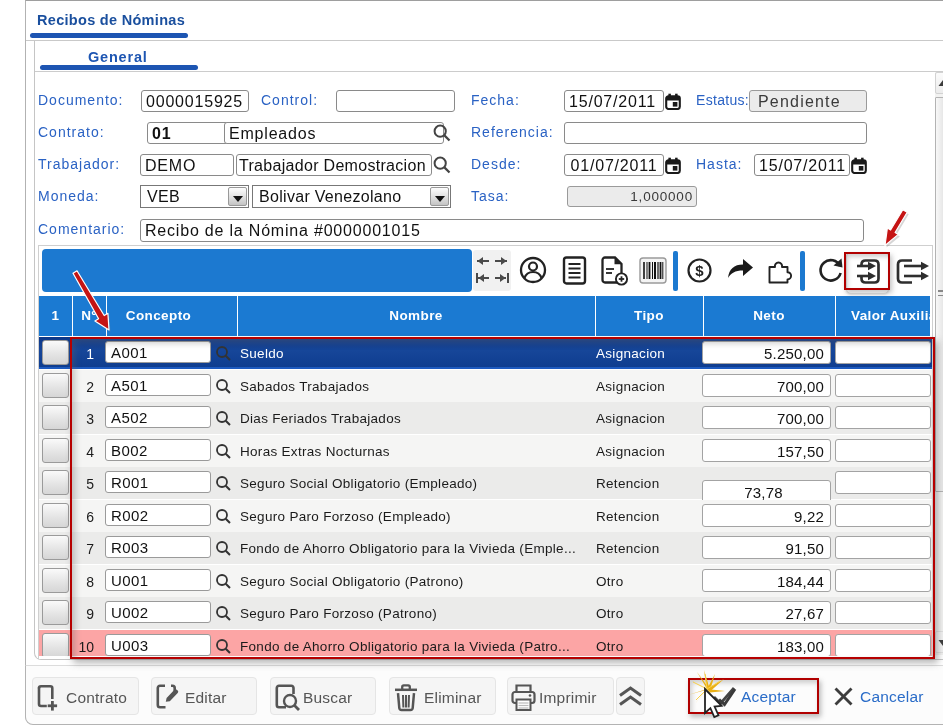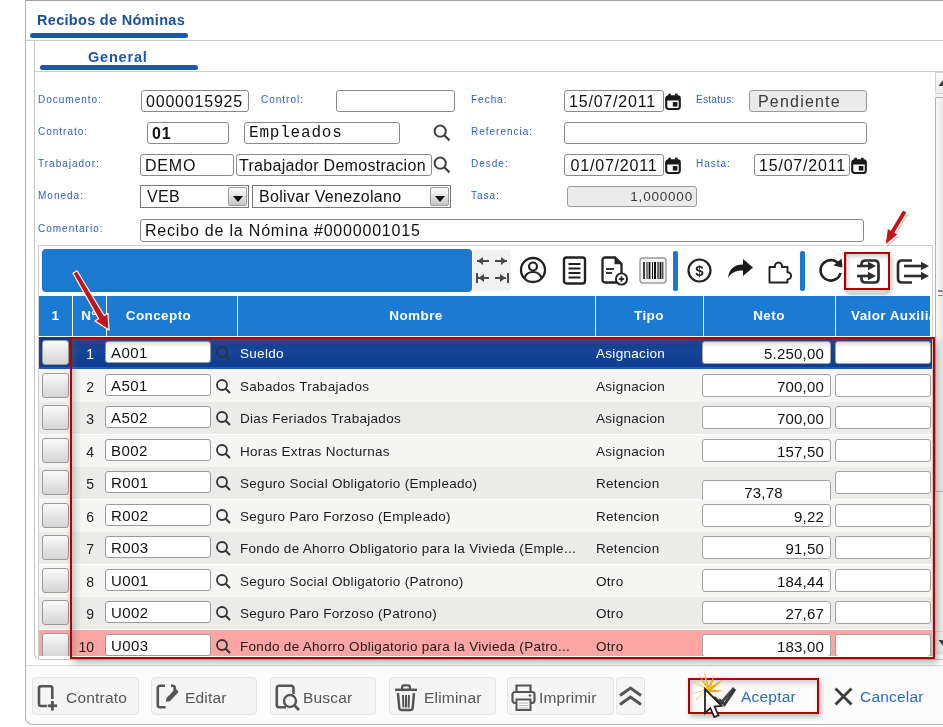--- a/index.html
+++ b/index.html
@@ -8,21 +8,21 @@
 .abs { position:absolute; }
 .window { left:1px; top:0; width:940px; height:724px; border:1px solid #b2b2b2; border-top-color:#9e9e9e; border-radius:0 0 8px 8px; }
 .tabtitle { left:13px; top:12px; font-size:14.5px; font-weight:bold; color:#1a4f9e; letter-spacing:0.3px; }
 .tabbar1 { left:6px; top:33px; width:158px; height:5px; background:#1d55b2; border-radius:3px; }
 .stripline1 { left:2px; top:40px; width:939px; height:1px; background:#c9c9c9; }
 .panel { left:10px; top:41px; width:926px; height:619px; border:1px solid #c5c5c5; border-top:none; border-radius:0 0 7px 7px; overflow:hidden; background:#fff; }
 .gentext { left:64px; top:49px; font-size:14.5px; font-weight:bold; color:#1d55b2; letter-spacing:0.8px; }
 .genbar { left:16px; top:65px; width:158px; height:5px; background:#1d55b2; border-radius:3px; }
 .stripline2 { left:11px; top:71px; width:925px; height:1px; background:#cccccc; }
 
-.lbl { font-size:10px; color:#2a62c4; letter-spacing:1px; white-space:nowrap; line-height:16px; }
+.lbl { font-size:14px; color:#2a62c4; letter-spacing:1px; white-space:nowrap; line-height:16px; }
 .inp { border:1px solid #8a8a8a; border-radius:3px; background:#fff; white-space:nowrap; overflow:hidden; font-size:16px; color:#111; font-family:"Liberation Sans",sans-serif; padding:0 4px; letter-spacing:0.8px; line-height:21px; }
 .dis { background:#ebebeb; border:1px solid #9a9a9a; color:#3a3a3a; }
 .combo { border:1px solid #777; background:#fff; }
 .combobtn { position:absolute; right:1px; top:1px; bottom:1px; width:19px; background:linear-gradient(#fdfdfd,#d7d7d7 70%,#c4c4c4); border:1px solid #999; border-radius:2px; }
 .combobtn:after { content:""; position:absolute; left:4px; top:8px; width:0; height:0; border:5px solid transparent; border-top:6px solid #111; }
 .ctext { position:absolute; left:6px; top:2px; font-size:16px; color:#111; letter-spacing:0.3px; }
 
 .gridbox { left:14px; top:245px; width:895px; height:414px; border:1px solid #cfcfcf; border-bottom:none; background:#fff; }
 .bluebar { left:18px; top:249px; width:430px; height:43px; background:#1c79d0; border-radius:4px; }
 .thead { left:15px; top:296px; width:891px; height:40px; background:#1b7ad2; }
@@ -71,21 +71,21 @@
   <div class="abs lbl" style="left:14px; top:188px;">Moneda:</div>
   <div class="abs lbl" style="left:447px; top:188px;">Tasa:</div>
   <div class="abs lbl" style="left:14px; top:221px;">Comentario:</div>
 
   <div class="abs inp" style="left:117px; top:90px; width:108px; height:22px;">0000015925</div>
   <div class="abs inp" style="left:312px; top:90px; width:119px; height:22px;"></div>
   <div class="abs inp" style="left:540px; top:90px; width:100px; height:22px;">15/07/2011</div>
   <div class="abs inp dis" style="left:725px; top:90px; width:118px; height:22px; letter-spacing:1.2px; padding-left:8px;">Pendiente</div>
 
   <div class="abs inp" style="left:123px; top:122px; width:82px; height:22px;font-weight:bold;">01</div>
-  <div class="abs inp" style="left:220px; top:122px; width:156px; height:22px;font-family:Liberation Mono, monospace;">Empleados</div>
+  <div class="abs inp" style="left:200px; top:122px; width:220px; height:22px;">Empleados</div>
   <div class="abs inp" style="left:540px; top:122px; width:303px; height:22px;"></div>
 
   <div class="abs inp" style="left:116px; top:154px; width:94px; height:22px;">DEMO</div>
   <div class="abs inp" style="left:212px; top:154px; width:196px; height:22px; letter-spacing:0.3px; padding:0 2px;">Trabajador Demostracion</div>
   <div class="abs inp" style="left:540px; top:154px; width:100px; height:22px;text-align:center;">01/07/2011</div>
   <div class="abs inp" style="left:730px; top:154px; width:96px; height:22px;">15/07/2011</div>
 
   <div class="abs combo" style="left:116px; top:185px; width:109px; height:23px;">
       <span class="ctext">VEB</span>
       <span class="combobtn"></span>

